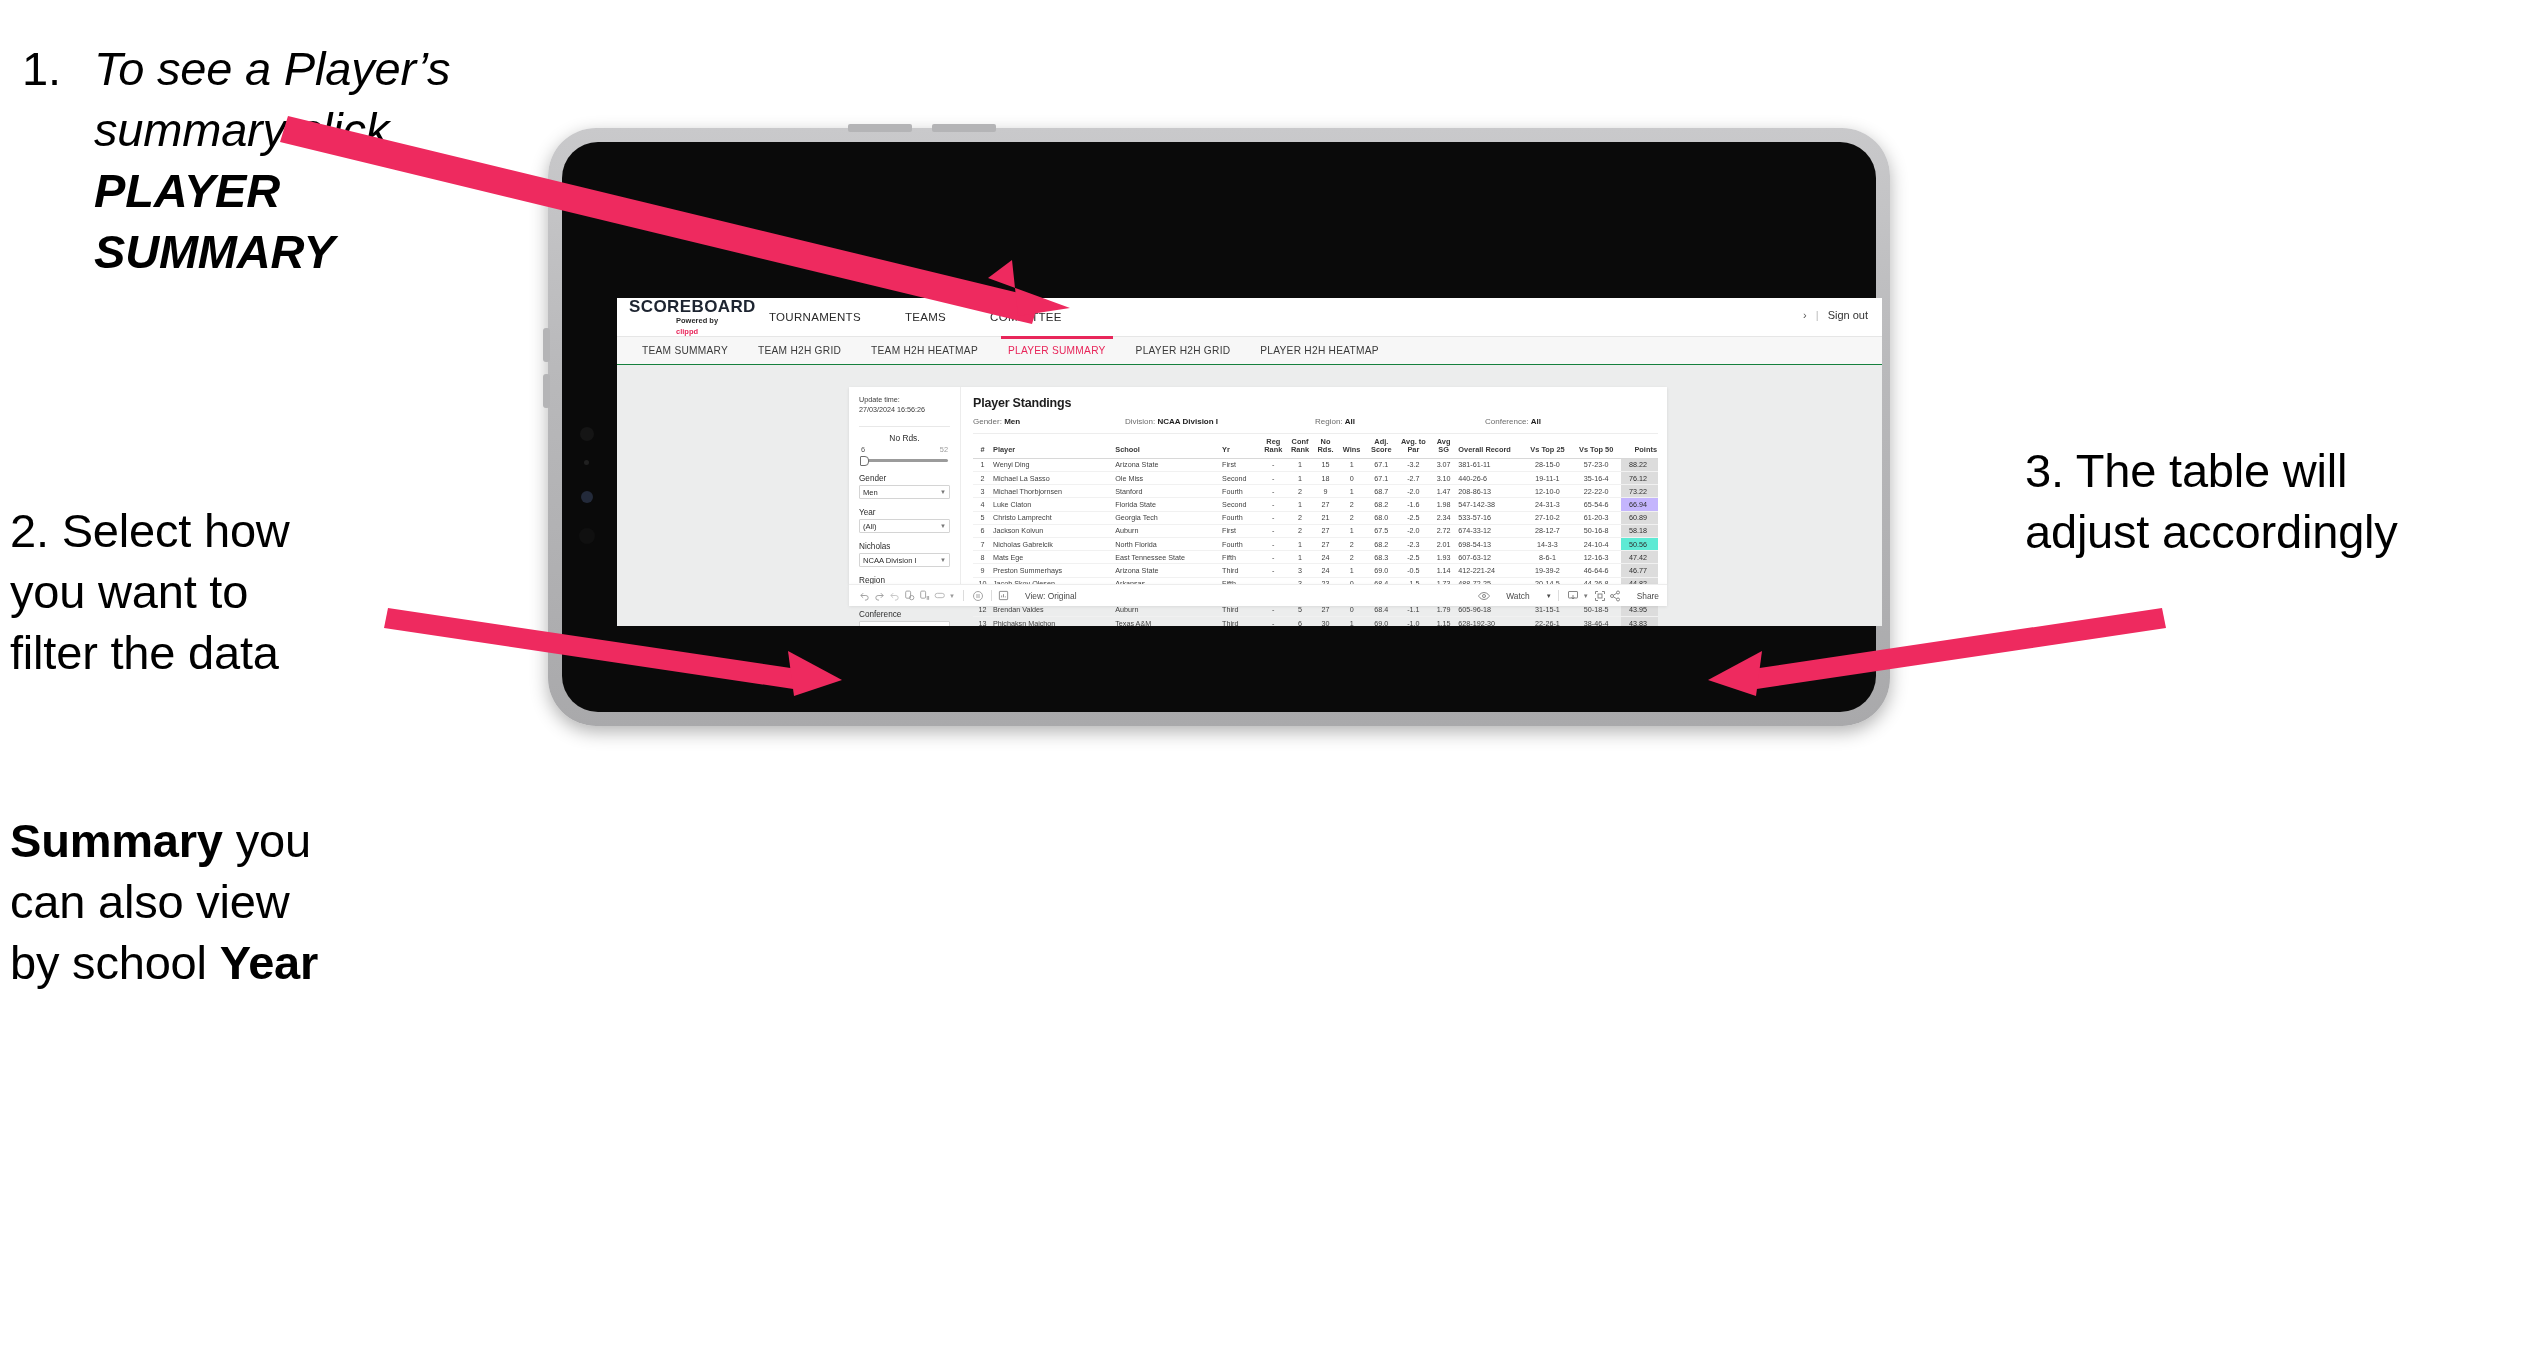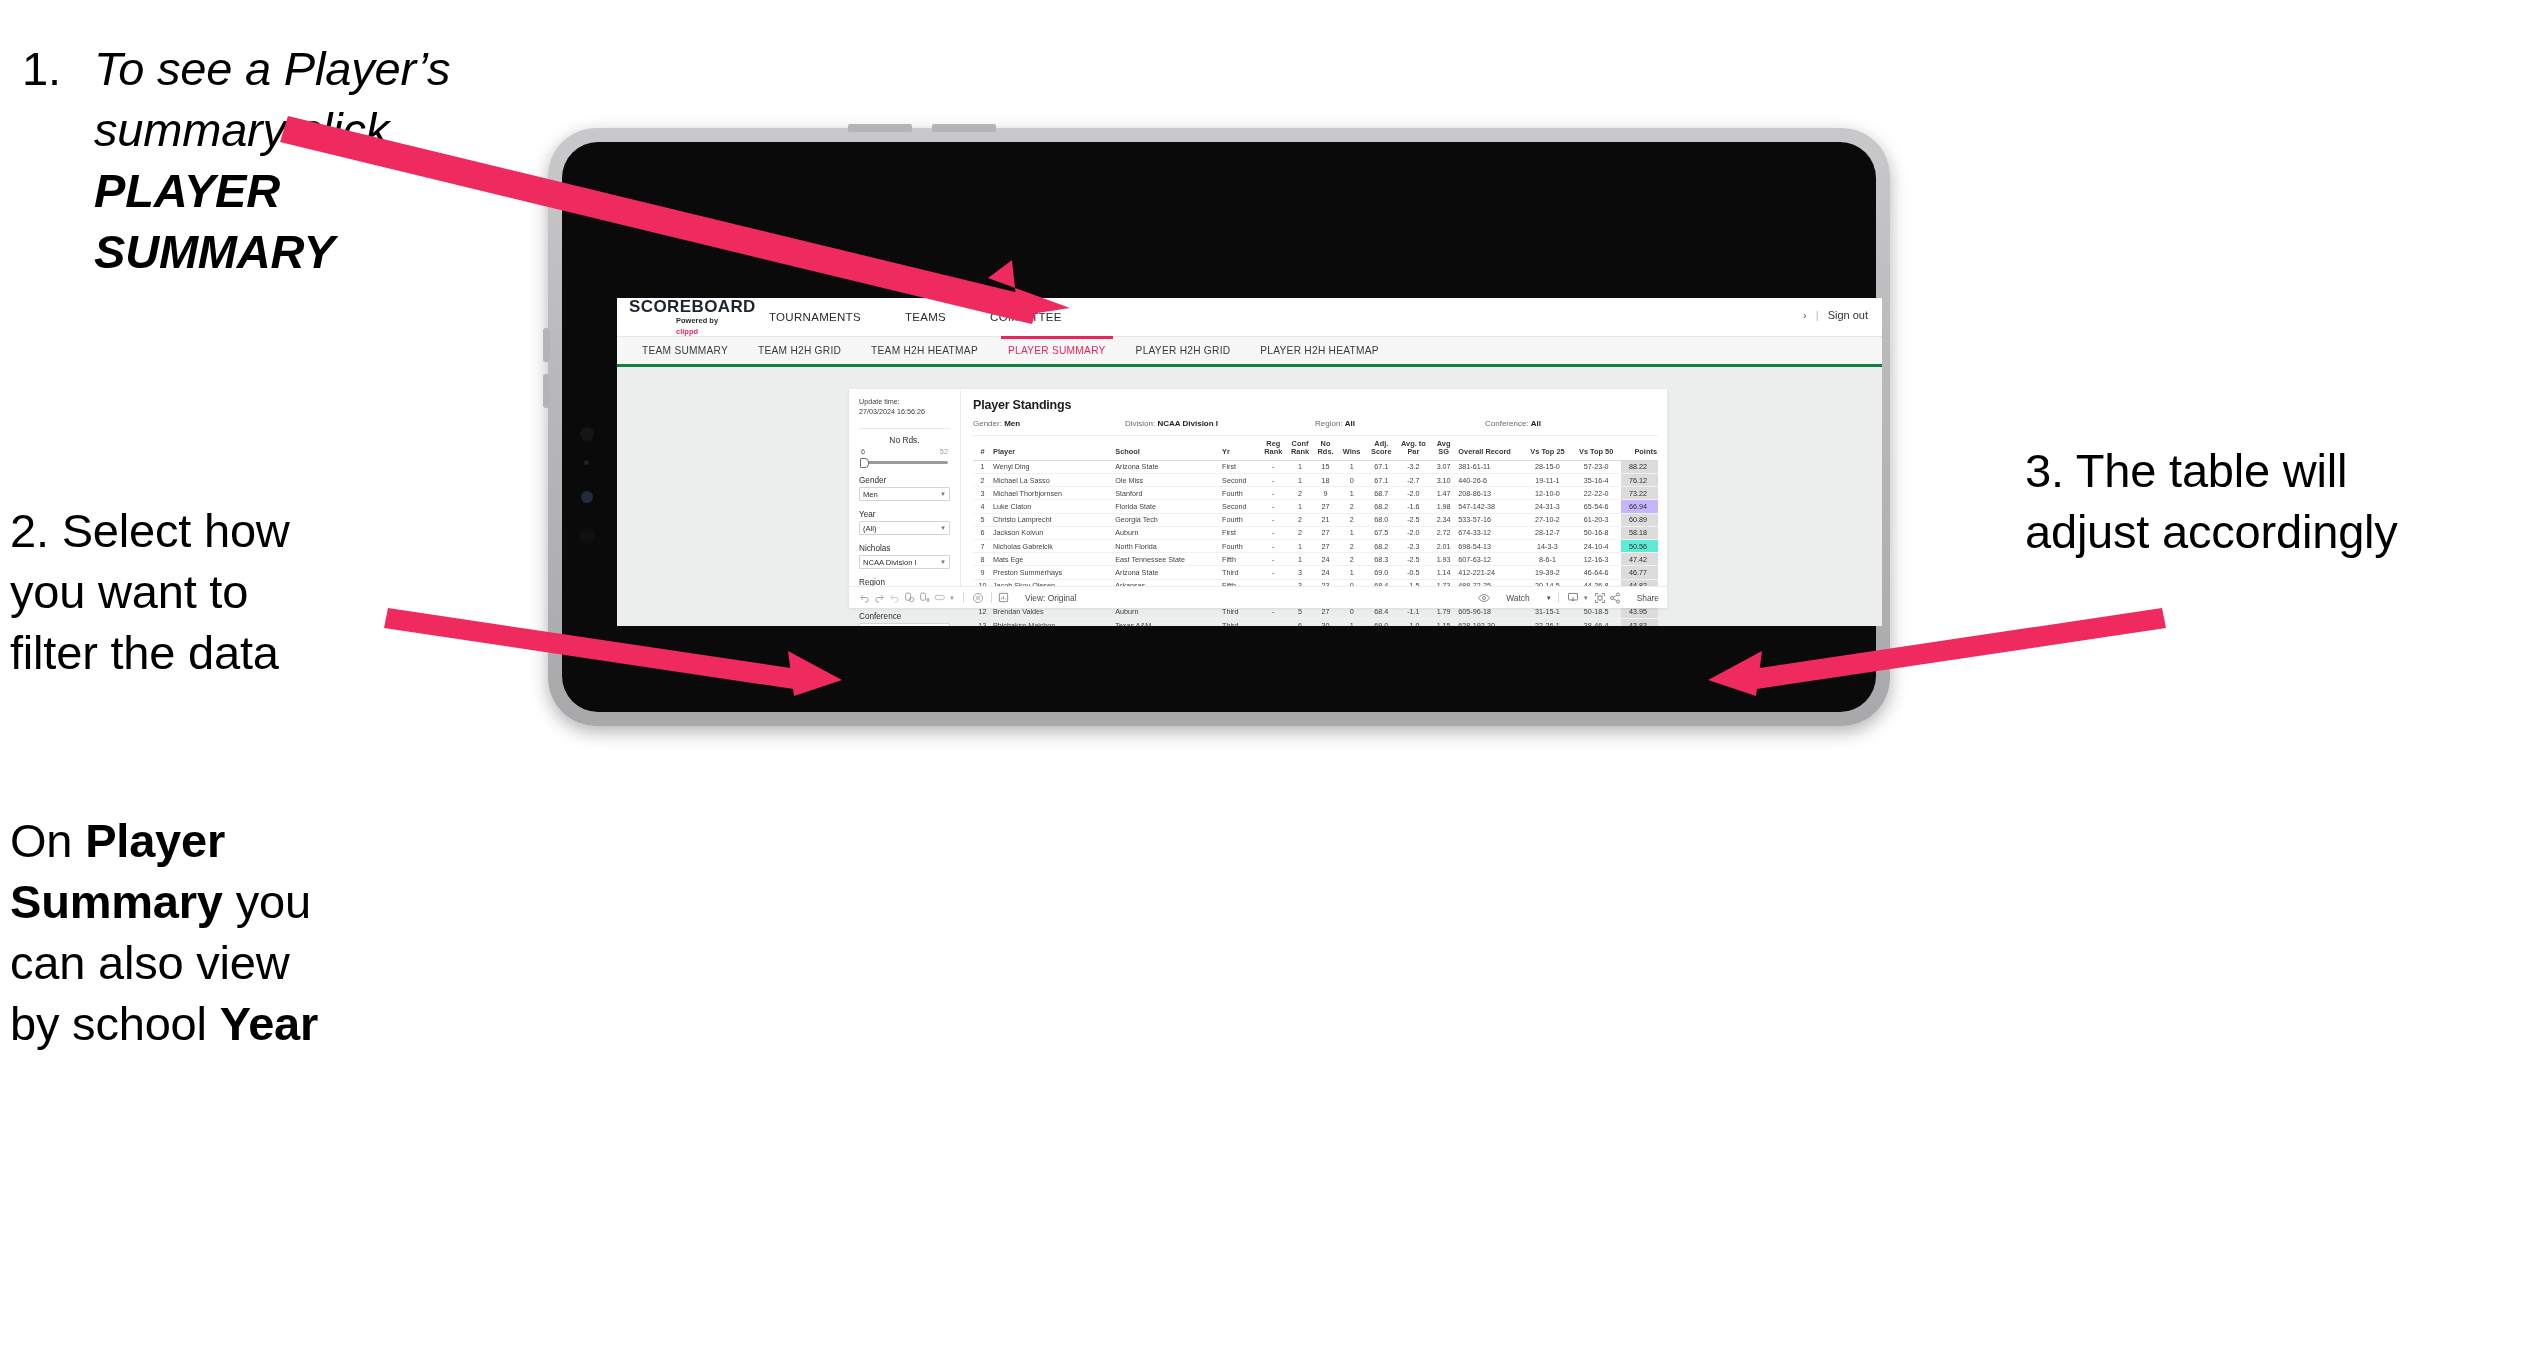--- a/index.html
+++ b/index.html
@@ -59,21 +59,21 @@
   .logo .lg2{font-size:7.5px;color:#2b2b2b;line-height:11px;}
   .logo .lg2 span{color:#e8265a;font-weight:bold;padding-left:47px;}
   .topmenu{display:flex;align-items:center;height:100%;}
   .topmenu .mi{font-size:11.5px;color:#2a2a2a;padding:0 22px;letter-spacing:.3px;}
   .topright{position:absolute;right:14px;top:11px;font-size:11px;color:#333;
             display:flex;align-items:center;gap:9px;}
   .topright .div{color:#bbb;}
 
   
   #subnav{height:27px;background:#f7f7f7;display:flex;align-items:center;
-          border-bottom:3px solid #15803d;padding-left:10px;}
+          border-bottom:1px solid #15803d;padding-left:10px;}
   .tab{font-size:10.2px;color:#3a3a3a;padding:0 15px;letter-spacing:.25px;
        height:100%;display:flex;align-items:center;position:relative;}
   .tab.active{color:#e8265a;}
   .tab.active:after{content:"";position:absolute;left:8px;right:8px;top:-1px;height:2.5px;background:#e8265a;}
 
   
   #wb{position:relative;height:263px;background:#eceded;padding-top:22px;}
   #sheet{position:absolute;left:232px;top:22px;width:818px;height:197px;background:#fff;
          box-shadow:0 1px 3px rgba(0,0,0,.10);display:flex;}
 
@@ -136,21 +136,20 @@
   <span class="bodytxt"><b>SUMMARY</b></span>
 </div>
 
 <div class="anno" id="anno2">
   <div>2. Select how</div>
   <div>you want to</div>
   <div>filter the data</div>
 </div>
 
 <div class="anno" id="anno3">
-  <div><span>On </span><b>Player</b></div>
   <div><b>Summary</b><span> you</span></div>
   <div>can also view</div>
   <div><span>by school </span><b>Year</b></div>
 </div>
 
 <div class="anno" id="anno4">
   <div>3. The table will</div>
   <div>adjust accordingly</div>
 </div>
 

